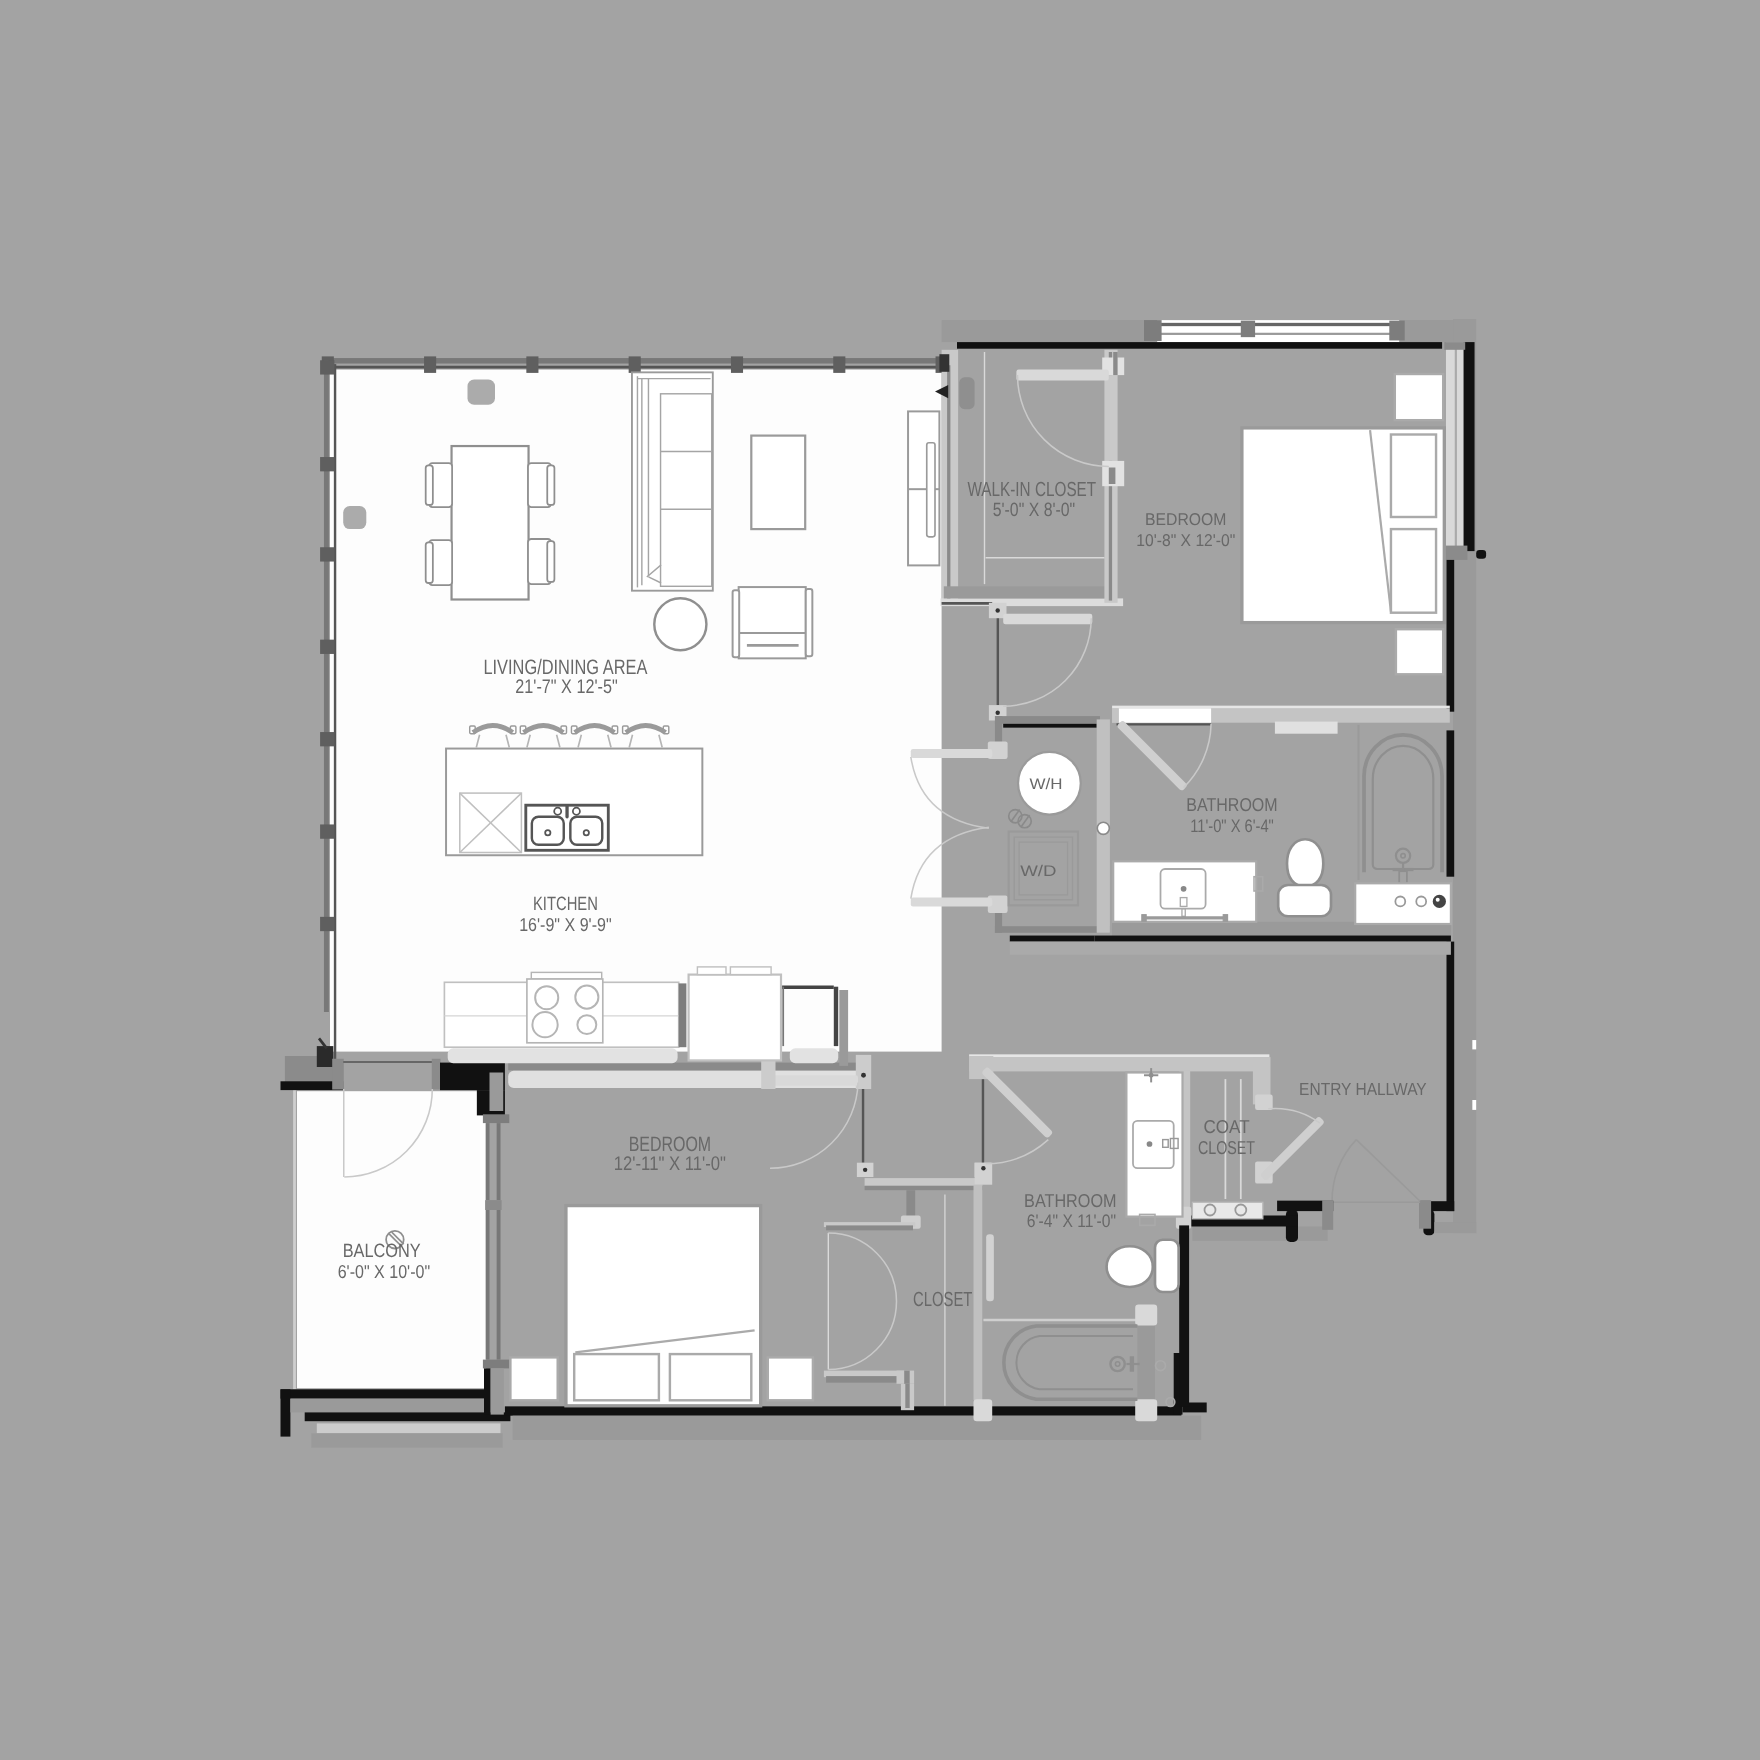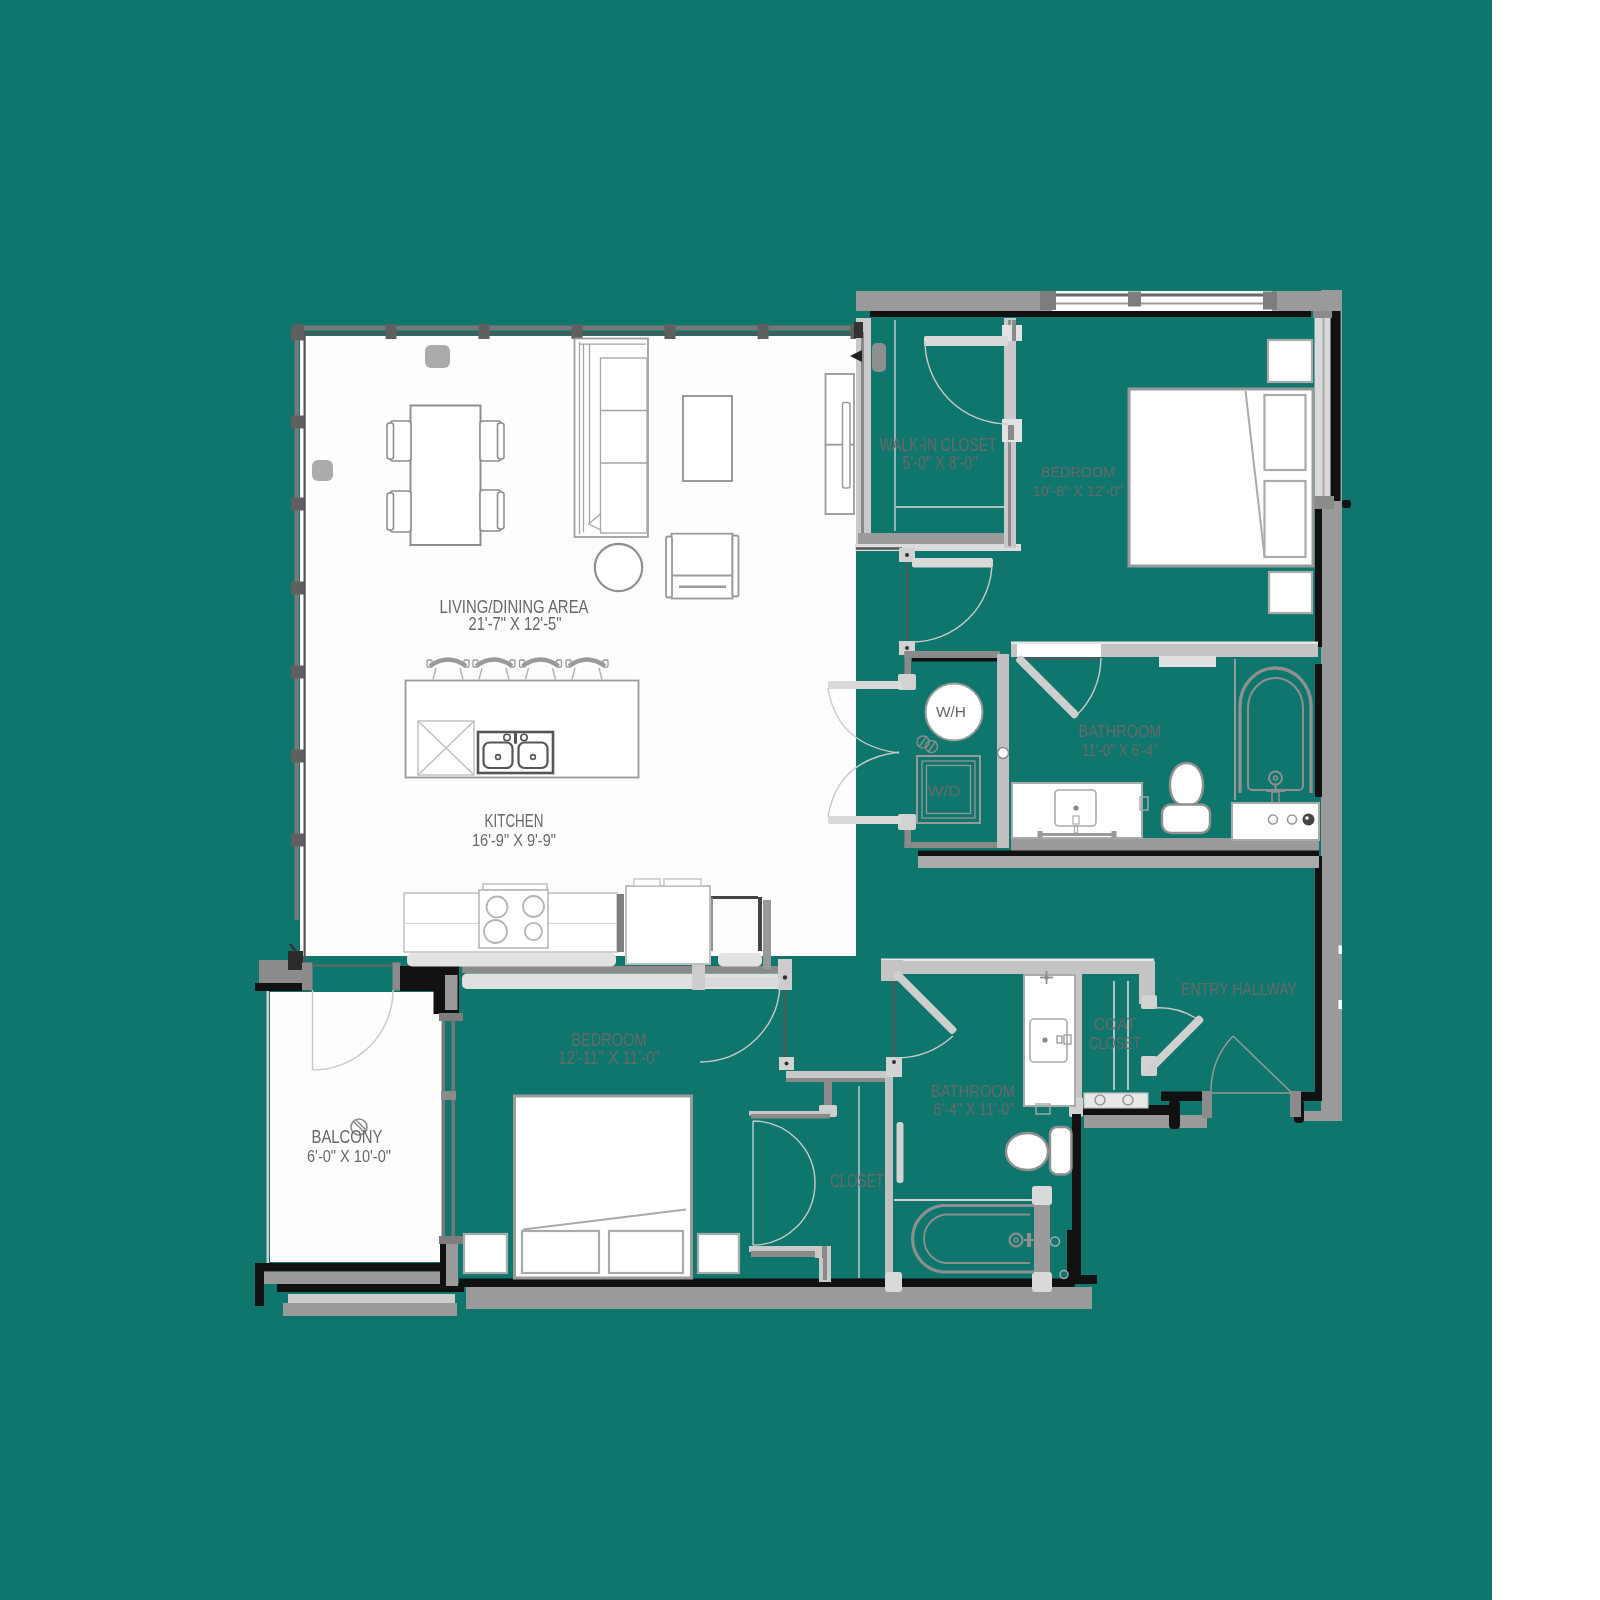--- a/index.html
+++ b/index.html
@@ -1,16 +1,16 @@
 <!DOCTYPE html>
 <html><head>
 <meta charset="utf-8">
 <style>
   html,body{margin:0;padding:0;background:#ffffff;}
-  .wrap{width:1448px;height:1600px;position:relative;background:#0f766e;padding-left:44px;}
+  .wrap{width:1600px;height:1600px;position:relative;background:#a3a3a3;}
   svg{position:absolute;top:0;left:0;}
   text{font-family:"Liberation Sans",sans-serif;fill:#686868;}
 </style>
 </head>
 <body>
 <div class="wrap">
 <svg width="1600" height="1600" viewBox="0 0 1600 1600">
 
 <rect x="300" y="336" width="556" height="620" fill="#fdfdfd"></rect>
 

